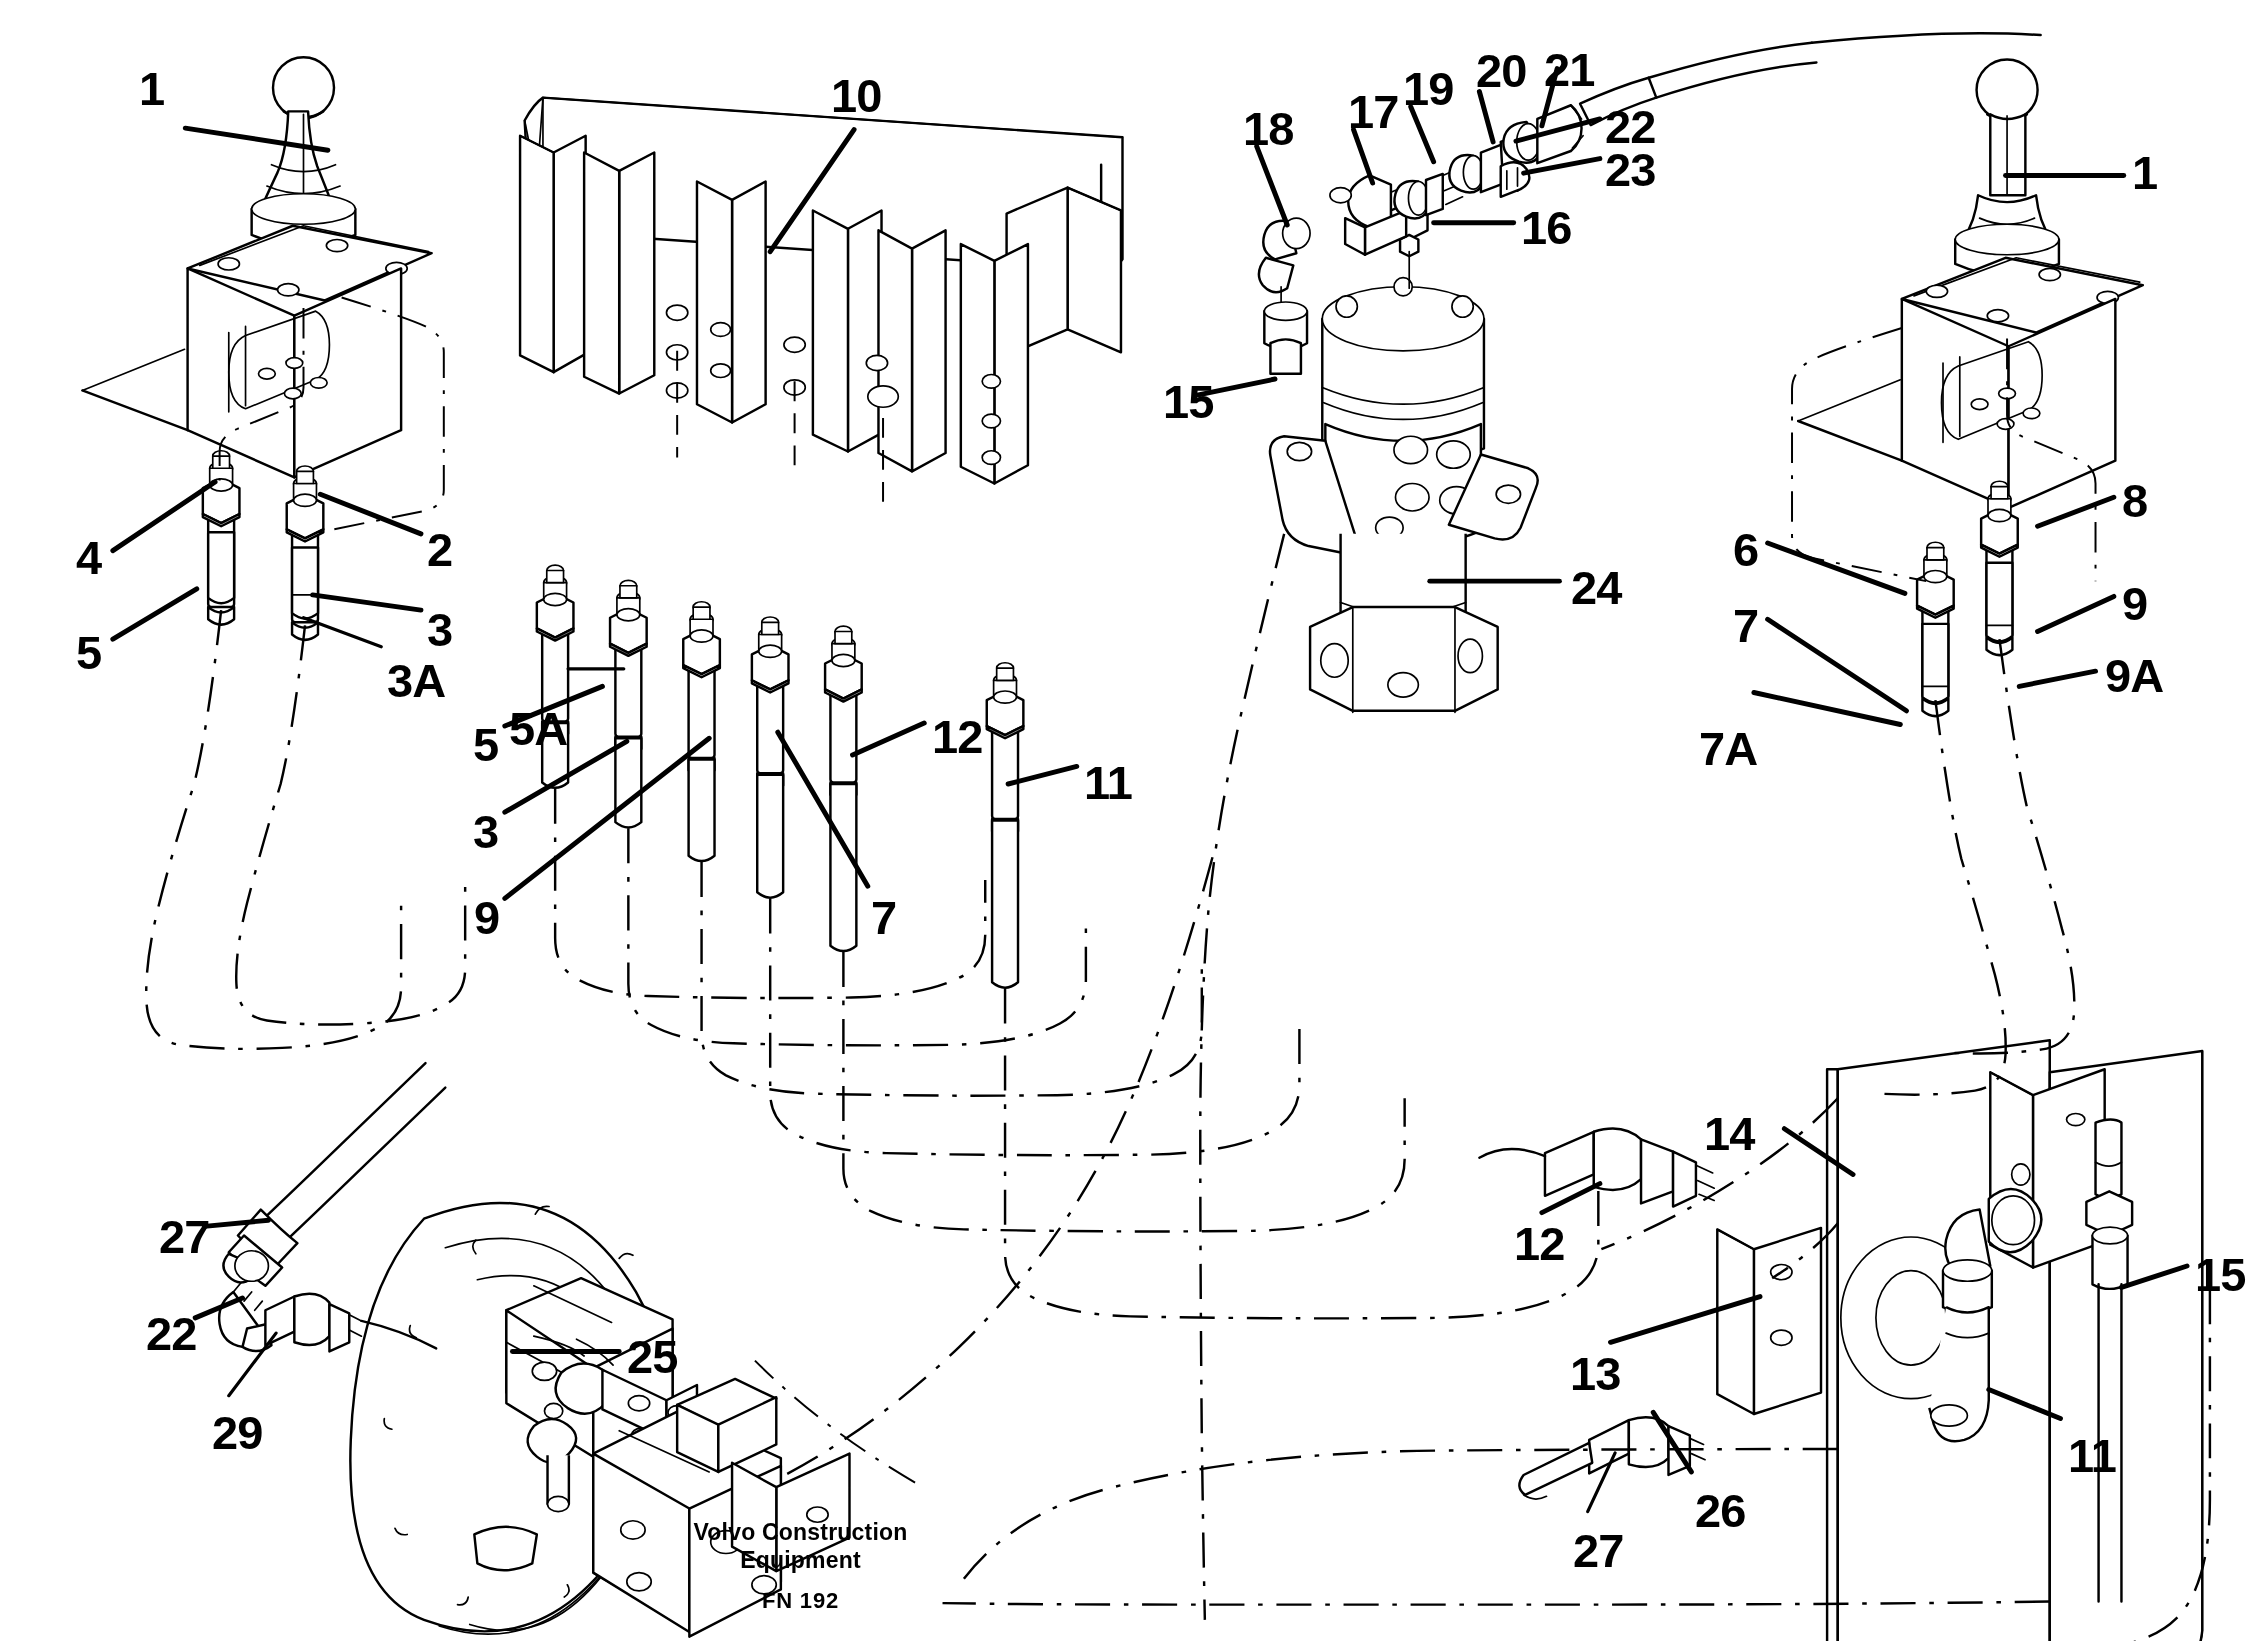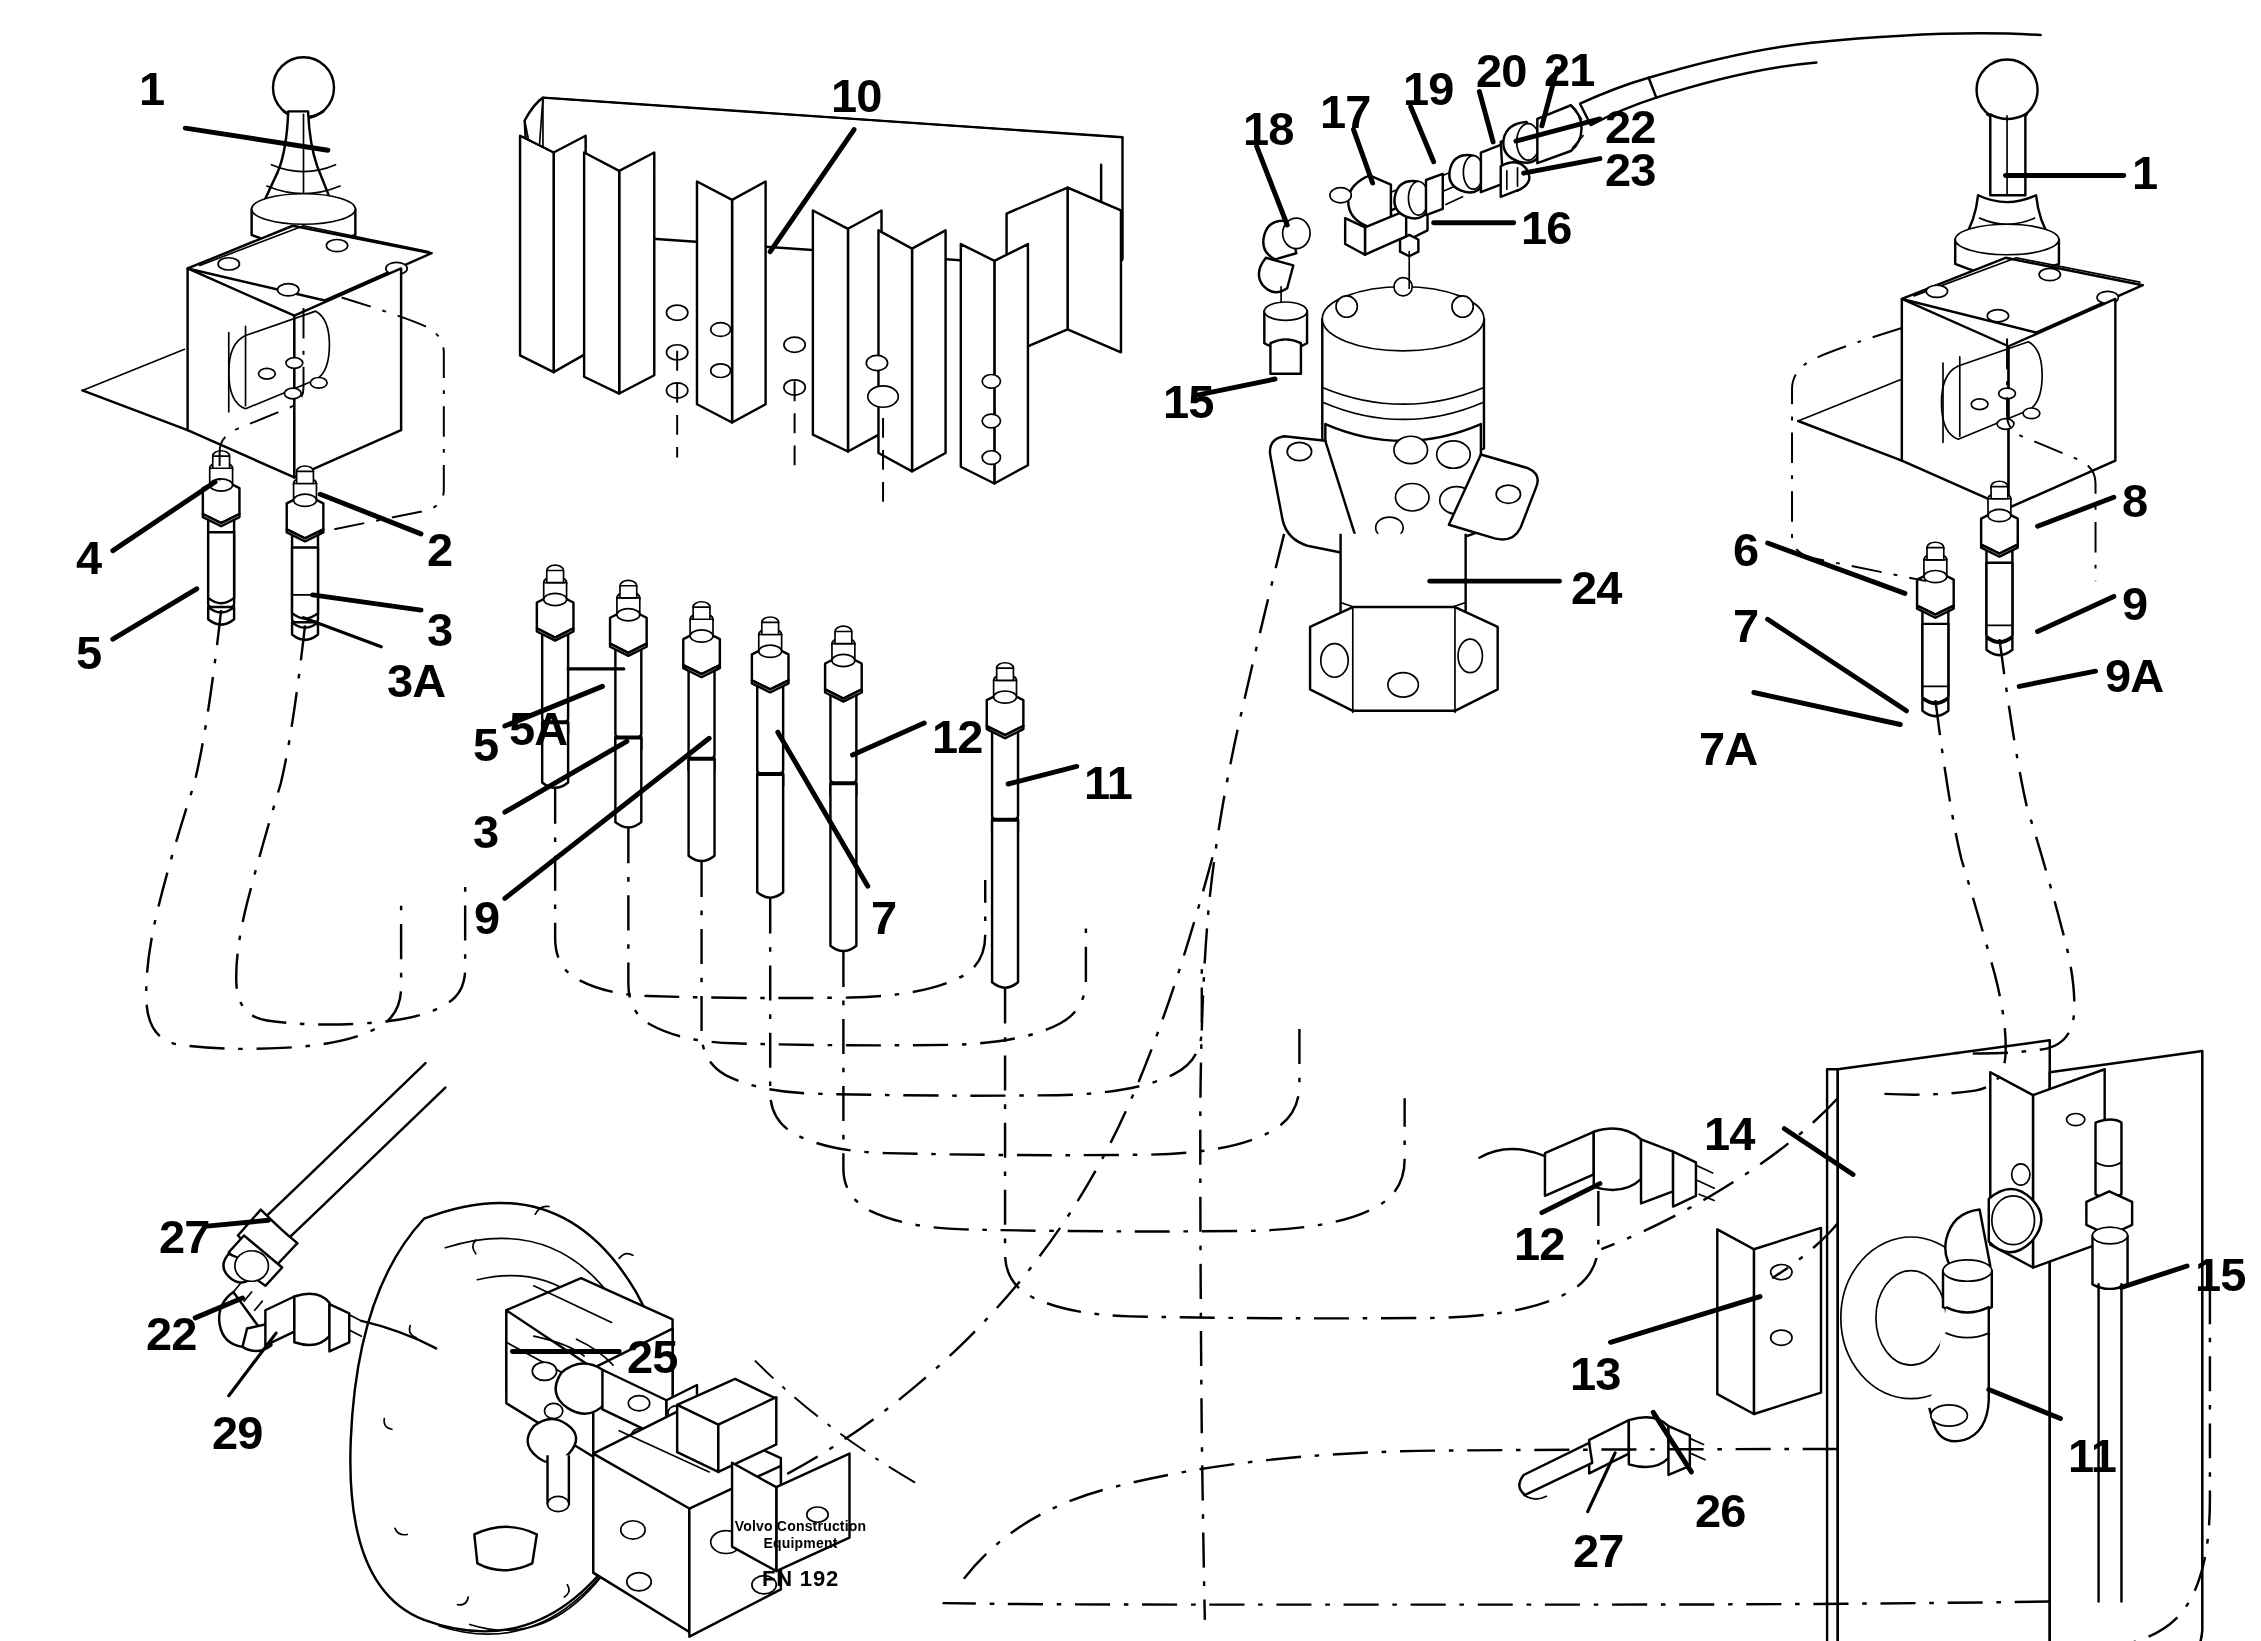--- a/index.html
+++ b/index.html
@@ -33,21 +33,21 @@
   }
   .footer-brand {
     position: absolute;
     text-align: center;
     font-family: "Liberation Sans", sans-serif;
     font-weight: bold;
     color: #000;
     white-space: nowrap;
   }
   .brand-line {
-    font-size: 14px;
+    font-size: 23px;
     line-height: 1.22;
     letter-spacing: 0.2px;
   }
   .brand-code {
     font-size: 22px;
     line-height: 1.1;
     margin-top: 15.3px;
     letter-spacing: 0.8px;
   }
 </style>
@@ -532,21 +532,21 @@
       <path class="lead" d="M812 1772 L672 1772"></path>
     </g>
   </svg>
 
   <div class="callout" style="left:139px; top:65px;">1</div>
   <div class="callout" style="left:831px; top:72px;">10</div>
   <div class="callout" style="left:2132px; top:149px;">1</div>
   <div class="callout" style="left:1544px; top:30px;margin-top:16px;">21</div>
   <div class="callout" style="left:1476px; top:47px;">20</div>
   <div class="callout" style="left:1403px; top:65px;">19</div>
-  <div class="callout" style="left:1320px; top:88px;">17</div>
+  <div class="callout" style="left:1348px; top:88px;">17</div>
   <div class="callout" style="left:1243px; top:105px;">18</div>
   <div class="callout" style="left:1605px; top:103px;">22</div>
   <div class="callout" style="left:1605px; top:146px;">23</div>
   <div class="callout" style="left:1521px; top:204px;">16</div>
   <div class="callout" style="left:1163px; top:378px;">15</div>
   <div class="callout" style="left:1571px; top:564px;">24</div>
   <div class="callout" style="left:76px; top:534px;">4</div>
   <div class="callout" style="left:76px; top:629px;">5</div>
   <div class="callout" style="left:427px; top:526px;">2</div>
   <div class="callout" style="left:427px; top:606px;">3</div>

